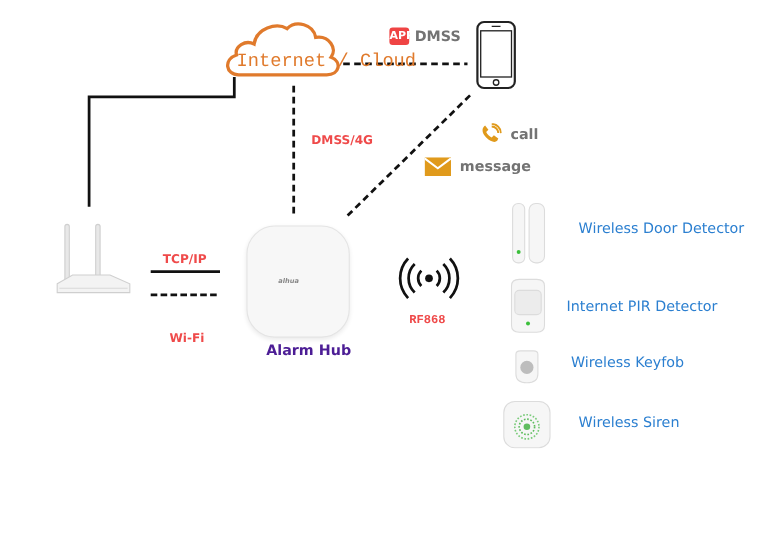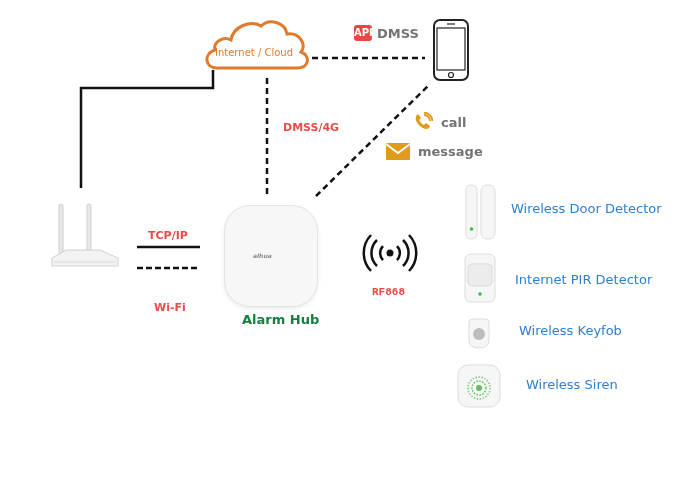--- a/index.html
+++ b/index.html
@@ -2,22 +2,22 @@
 <html><head>
   <meta charset="utf-8">
   <style>
     html, body { margin: 0; padding: 0; background: #ffffff; }
     body { width: 700px; height: 496px; position: relative; overflow: hidden; font-family: "DejaVu Sans", "Liberation Sans", sans-serif; }
     .abs { position: absolute; }
     svg.lines { position: absolute; left: 0; top: 0; }
     .lbl-red { color: #ef4a4a; font-weight: bold; font-size: 11px; }
     .lbl-orange { color: #737373; font-weight: bold; font-size: 13px; }
     .lbl-blue { color: #2b7fd0; font-size: 13px; }
-    .hub-label { color: #15803d; font-weight: bold; font-size: 13px; }
-    .cloud-text { color: #e07a2c; font-size: 10px; }
+    .hub-label { color: #4c1d95; font-weight: bold; font-size: 13px; }
+    .cloud-text { color: #e07a2c; font-size: 17px; font-family: Liberation Mono, monospace; }
   </style>
 </head>
 <body>
 
 <svg class="lines" width="700" height="496">
 
   <polyline points="81,188 81,88 213,88 213,70" fill="none" stroke="#111" stroke-width="2.5"></polyline>
 
   <line x1="267" y1="78" x2="267" y2="196" stroke="#111" stroke-width="2.5" stroke-dasharray="6,4"></line>
 
@@ -44,21 +44,21 @@
 
 <div class="abs" style="left:432px;top:18px;width:38px;height:64px;">
   <svg width="38" height="64">
     <rect x="2" y="2" width="34" height="60" rx="6" fill="#fff" stroke="#222" stroke-width="2"></rect>
     <rect x="5" y="10" width="28" height="42" fill="#fff" stroke="#222" stroke-width="1.2"></rect>
     <line x1="15" y1="6" x2="23" y2="6" stroke="#222" stroke-width="1.2"></line>
     <circle cx="19" cy="57" r="2.5" fill="none" stroke="#222" stroke-width="1.2"></circle>
   </svg>
 </div>
 
-<div class="abs" style="left:413px;top:112px;display:flex;align-items:center;gap:8px;">
+<div class="abs" style="left:436px;top:112px;display:flex;align-items:center;gap:8px;">
   <svg width="20" height="20">
     <path d="M4,3 C2,5 2,9 6,13 C10,17 14,18 16,16 L17,14 L13,11 L11,13 C9,12 7,10 6,8 L8,6 L5,2 Z" fill="#e09a1c"></path>
     <path d="M11,3 A6,6 0 0 1 17,9" fill="none" stroke="#e09a1c" stroke-width="1.8"></path>
     <path d="M11,0.5 A9,9 0 0 1 19.5,9" fill="none" stroke="#e09a1c" stroke-width="1.8"></path>
   </svg>
   <span class="lbl-orange">call</span>
 </div>
 
 <div class="abs" style="left:386px;top:143px;display:flex;align-items:center;gap:8px;">
   <svg width="24" height="17">
@@ -100,21 +100,21 @@
 </div>
 <span class="abs lbl-red" style="left:372px;top:286px;font-family:Liberation Mono, monospace;">RF868</span>
 
 <div class="abs" style="left:464px;top:183px;width:34px;height:58px;">
   <svg width="34" height="58">
     <rect x="2" y="2" width="11" height="54" rx="5" fill="#f6f6f6" stroke="#dcdcdc"></rect>
     <rect x="17" y="2" width="14" height="54" rx="6" fill="#f6f6f6" stroke="#dcdcdc"></rect>
     <circle cx="7.5" cy="46" r="1.8" fill="#3bbf3b"></circle>
   </svg>
 </div>
-<span class="abs lbl-blue" style="left:511px;top:201px;">Wireless Door Detector</span>
+<span class="abs lbl-blue" style="left:526px;top:201px;">Wireless Door Detector</span>
 
 <div class="abs" style="left:462px;top:252px;width:36px;height:52px;">
   <svg width="36" height="52">
     <path d="M3,8 Q3,2 10,2 L26,2 Q33,2 33,8 L33,44 Q33,50 26,50 L10,50 Q3,50 3,44 Z" fill="#f6f6f6" stroke="#dcdcdc"></path>
     <rect x="6" y="12" width="24" height="22" rx="4" fill="#ececec" stroke="#dcdcdc"></rect>
     <circle cx="18" cy="42" r="1.8" fill="#3bbf3b"></circle>
   </svg>
 </div>
 <span class="abs lbl-blue" style="left:515px;top:272px;">Internet PIR Detector</span>
 

